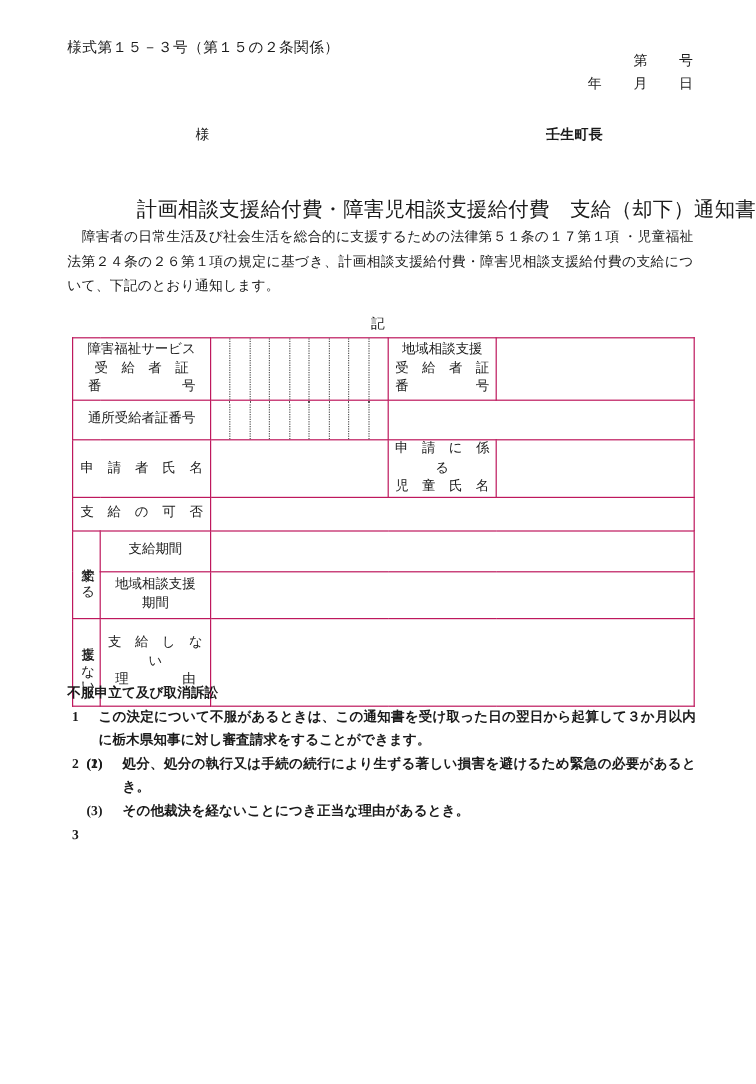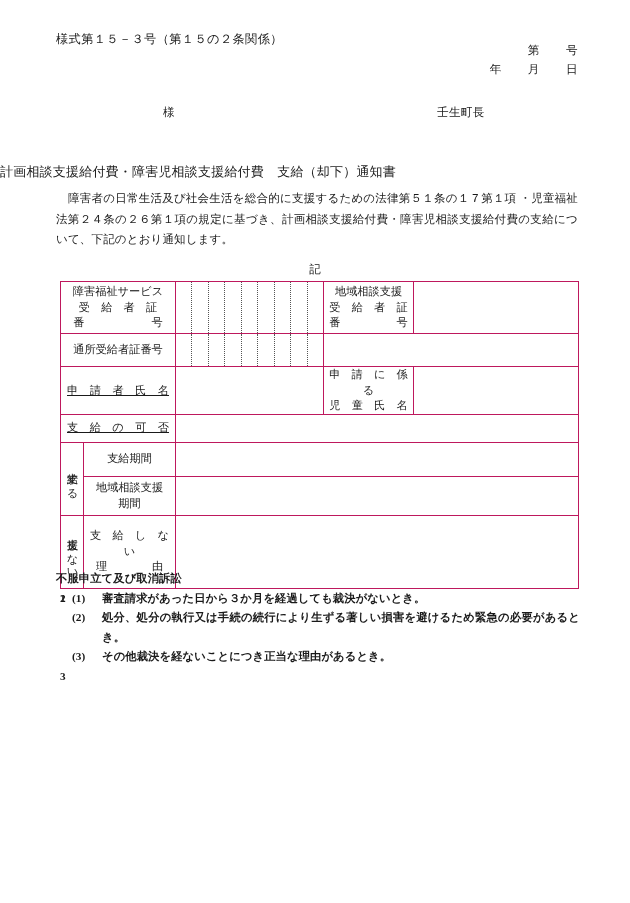--- a/index.html
+++ b/index.html
@@ -51,32 +51,33 @@
   .doc-date-row .sp { display: inline-block; width: 26px; }
 
   .addressee {
     position: absolute;
     left: 163px;
     top: 105px;
     font-size: 11.6px;
   }
   .issuer {
     position: absolute;
-    left: 437px;
+    left: 455px;
     top: 105px;
     font-size: 11.6px;
     letter-spacing: 0.3px;
+    font-weight: bold;
   }
 
   .doc-title {
     position: absolute;
     left: 0; right: 0;
     top: 163px;
-    text-align: left;
-    font-size: 13px;
+    text-align: right;
+    font-size: 17px;
     letter-spacing: 0.2px;
   }
 
   
   .intro {
     position: absolute;
     left: 56px;
     top: 188px;
     width: 522px;
     font-size: 11.5px;
@@ -114,21 +115,20 @@
     text-align: center;
     line-height: 15.5px;
     padding: 2px 3px;
   }
   .lbl-just {
     display: block;
     text-align: justify;
     text-align-last: justify;
     text-justify: inter-character;
     padding: 0 6px;
-    text-decoration: underline;
   }
   
   .numcells {
     display: flex;
     width: 100%;
     height: 100%;
   }
   .numcells > span {
     flex: 1 1 0;
     border-right: 1px dotted #555;
@@ -323,29 +323,29 @@
         </td>
         <td colspan="3"></td>
       </tr>
     </tbody>
   </table>
 
   <div class="notes">
     <div class="notes-head">不服申立て及び取消訴訟</div>
 
     <div class="note">
-      <span class="num">1</span>
+      <span class="num">1</span><span>この決定について不服があるときは、この通知書を受け取った日の翌日から起算して３か月以内に栃木県知事に対し審査請求をすることができます。</span>
     </div>
 
     <div class="note">
       <span class="num">2</span>
     </div>
 
     <div class="subnote">
-      <span class="num">(1)</span><span>審査請求があった日から３か月を経過しても裁決がないとき。</span>
+      <span class="num">(1)</span>
     </div>
     <div class="subnote">
       <span class="num">(2)</span><span>処分、処分の執行又は手続の続行により生ずる著しい損害を避けるため緊急の必要があるとき。</span>
     </div>
     <div class="subnote">
       <span class="num">(3)</span><span>その他裁決を経ないことにつき正当な理由があるとき。</span>
     </div>
 
     <div class="note">
       <span class="num">3</span>

